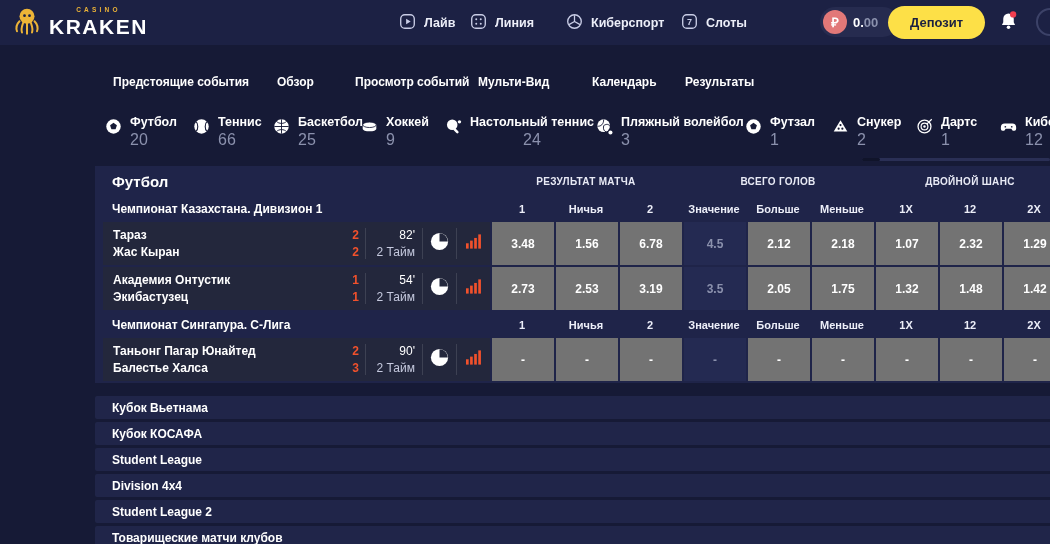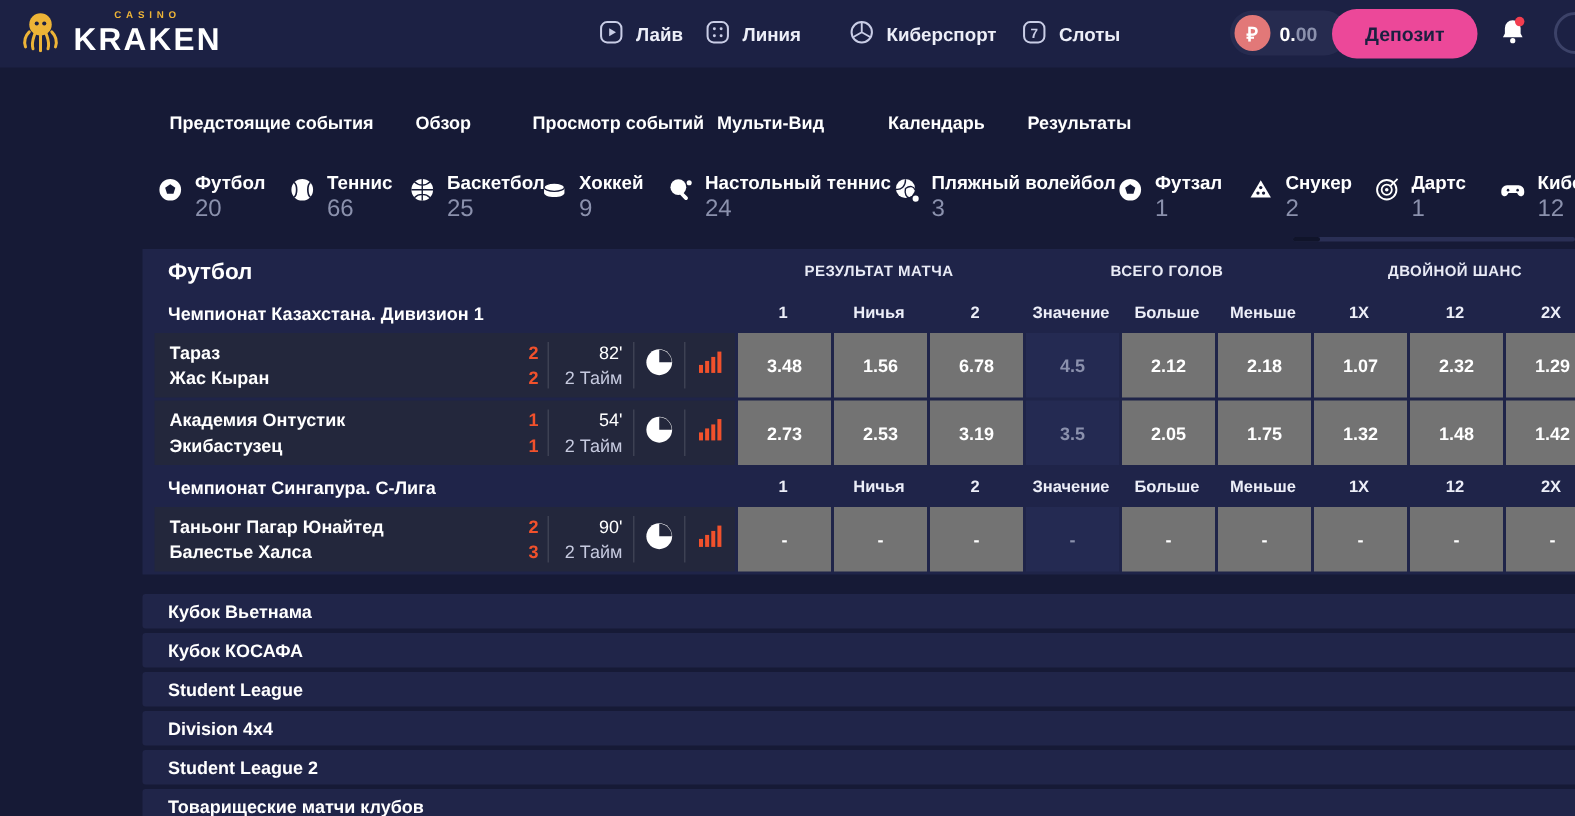--- a/index.html
+++ b/index.html
@@ -17,21 +17,21 @@
   .logo-casino { font-size:6.5px; letter-spacing:3.2px; color:#edb437; font-weight:bold; margin-bottom:2px; }
   .logo-name { font-size:21px; font-weight:bold; color:#fff; letter-spacing:1.5px; }
   .topnav-item { position:absolute; top:0; height:45px; display:flex; align-items:center; gap:7px; cursor:pointer; }
   .topnav-item span { font-size:12.5px; font-weight:bold; color:#eceef8; }
   .balance-pill { position:absolute; left:820px; top:7px; height:30px; width:78px; background:#262b4f;
     border-radius:16px; display:flex; align-items:center; padding:3px 10px 3px 3px; cursor:pointer; }
   .ruble-circle { width:24px; height:24px; border-radius:50%; background:#e27878; color:#fff;
     font-size:13px; font-weight:bold; display:flex; align-items:center; justify-content:center; }
   .balance-main { font-size:13px; font-weight:bold; color:#fff; margin-left:6px; }
   .balance-cents { font-size:13px; font-weight:bold; color:#8b91ad; }
-  .deposit-btn { position:absolute; left:888px; top:6px; height:33px; background:#ec4899; color:#1b2040;
+  .deposit-btn { position:absolute; left:888px; top:6px; height:33px; background:#fde047; color:#1b2040;
     border:none; border-radius:17px; font-family:inherit; font-size:13px; font-weight:bold; padding:0 22px; cursor:pointer; }
   .bell { position:absolute; left:998px; top:10px; cursor:pointer; }
   .avatar-stub { position:absolute; left:1036px; top:8px; width:28px; height:28px; border-radius:50%;
     border:2px solid #3c4268; cursor:pointer; }
   
   .subnav { position:absolute; top:45px; left:0; width:844px; height:55px; }
   .subnav-item { position:absolute; top:30px; font-size:12px; font-weight:bold; color:#fff; cursor:pointer; white-space:nowrap; }
   
   .sportsbar { position:absolute; top:110px; left:0; width:1050px; height:48px; }
   .sport-tab { position:absolute; top:5px; display:flex; gap:8px; cursor:pointer; }
@@ -180,21 +180,21 @@
     <div class="sport-tab" style="left: 361px;">
       <span class="sport-icon"><svg viewBox="0 0 20 20" width="17" height="17">
           <path d="M2 8v4.5c0 1.8 3.6 3.2 8 3.2s8-1.4 8-3.2V8z" fill="#fff"></path>
           <ellipse cx="10" cy="8" rx="8" ry="3.2" fill="#fff" stroke="#161a36" stroke-width="1"></ellipse>
         </svg></span>
       <div>
         <div class="sport-label">Хоккей</div>
         <div class="sport-count">9</div>
       </div>
     </div>
-    <div class="sport-tab" style="left: 445px;">
+    <div class="sport-tab" style="left: 445px; text-align: center;">
       <span class="sport-icon"><svg viewBox="0 0 20 20" width="17" height="17">
           <circle cx="8.5" cy="8" r="6.2" fill="#fff"></circle>
           <rect x="11.4" y="11.2" width="3" height="7.5" rx="1.5" transform="rotate(-45 12.9 14.9)" fill="#fff"></rect>
           <circle cx="17" cy="4.5" r="2" fill="#fff"></circle>
         </svg></span>
       <div>
         <div class="sport-label">Настольный теннис</div>
         <div class="sport-count">24</div>
       </div>
     </div>

